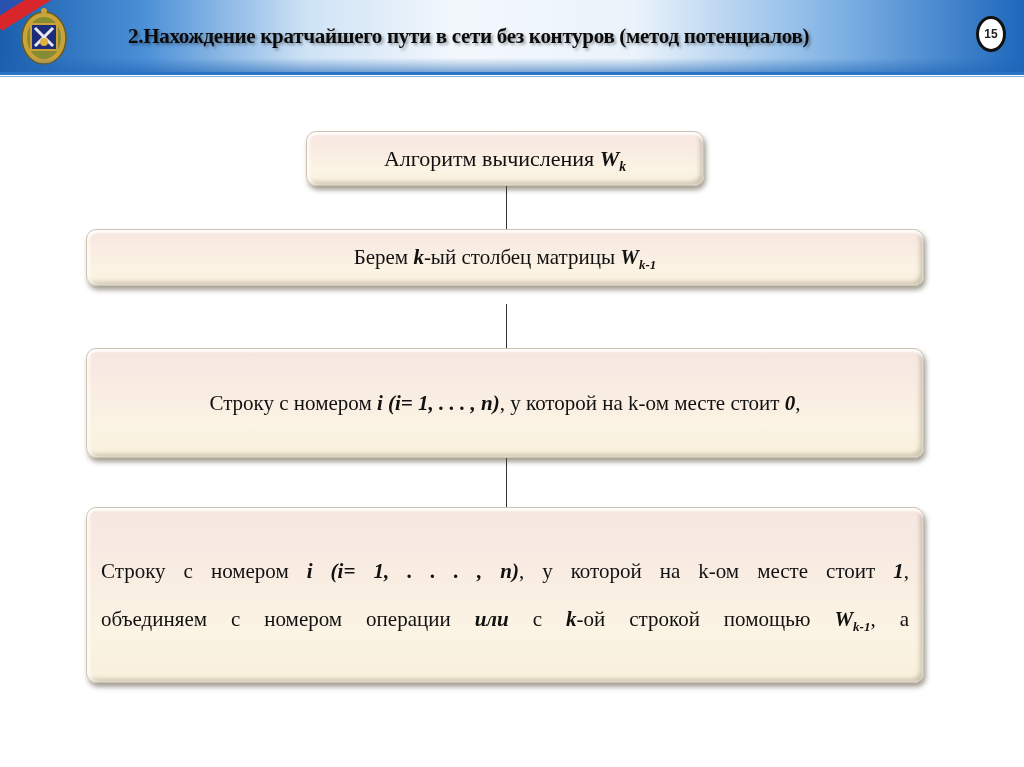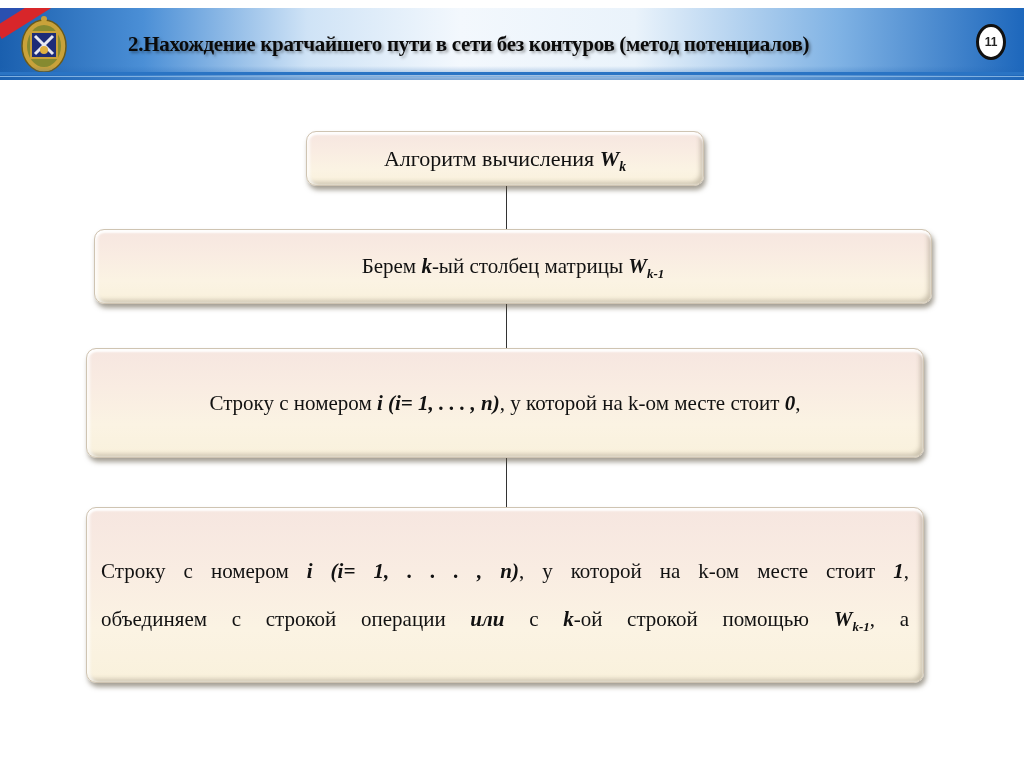--- a/index.html
+++ b/index.html
@@ -2,21 +2,21 @@
 <html><head>
 <meta charset="utf-8">
 <style>
   html, body { margin:0; padding:0; }
   body {
     width:1024px; height:767px; overflow:hidden; position:relative;
     background:#ffffff;
     font-family:"Liberation Serif", "DejaVu Serif", serif;
   }
   .header {
-    position:absolute; left:0; top:8px; width:1024px; height:72px;
+    position:absolute; left:0; top:0; width:1024px; height:72px;
     background: linear-gradient(90deg, #1a5fae 0%, #4b8fd6 14%, #cfe3f6 30%, #f3f8fd 45%, #eaf3fb 62%, #7fb2e4 82%, #1d67bc 100%);
     overflow:hidden;
   }
   .header::after {
     content:""; position:absolute; left:0; right:0; bottom:0; height:14px;
     background: linear-gradient(180deg, rgba(40,110,190,0) 0%, rgba(30,100,180,0.55) 100%);
   }
   .header-rule1 { position:absolute; left:0; top:72px; width:1024px; height:3px; background:#2a74c4; }
   .header-rule2 { position:absolute; left:0; top:76px; width:1024px; height:1px; background:#7fb0e0; }
   .flag {
@@ -51,21 +51,21 @@
       inset 0 3px 2px rgba(255,255,255,0.9),
       inset 3px 0 3px rgba(255,255,255,0.7),
       inset -3px -3px 4px rgba(150,140,120,0.45),
       2px 4px 5px rgba(90,80,60,0.55);
     border:1px solid #cfc4b2;
     color:#111;
   }
   .box .inner { position:absolute; left:0; right:0; top:0; bottom:0; display:flex; flex-direction:column; justify-content:center; }
   .centered { text-align:center; }
   .b1 { left:306px; top:131px; width:398px; height:55px; font-size:22px; }
-  .b2 { left:86px; top:229px; width:838px; height:75px; font-size:21px;margin-left:8px; }
+  .b2 { left:86px; top:229px; width:838px; height:57px; font-size:21px; }
   .b3 { left:86px; top:348px; width:838px; height:110px; font-size:21px; line-height:46px; }
   .b4 { left:86px; top:507px; width:838px; height:176px; font-size:21px; line-height:48px; }
   .b4 .inner { padding:0 14px; text-align:justify; }
   .b4 .line { display:block; text-align:justify; text-align-last:justify; }
   .b4 .line.last { text-align-last:left; }
   .connector { position:absolute; left:506px; width:1px; background:#333; }
   .bi { font-weight:bold; font-style:italic; }
   sub { font-size:0.62em; vertical-align:-0.35em; line-height:0; }
 </style>
 </head>
@@ -79,21 +79,21 @@
   </div>
   <svg class="emblem" viewBox="0 0 48 60">
     <ellipse cx="24" cy="32" rx="22" ry="26" fill="#c9a23a" stroke="#6b5a1a" stroke-width="1.5"></ellipse>
     <ellipse cx="24" cy="32" rx="17" ry="21" fill="#5a7a2a" opacity="0.6"></ellipse>
     <rect x="11" y="18" width="26" height="26" fill="#1d2c78" stroke="#c9a23a" stroke-width="2"></rect>
     <path d="M15 22 L33 40 M33 22 L15 40" stroke="#e8e8f0" stroke-width="3"></path>
     <circle cx="24" cy="36" r="4" fill="#e0b040"></circle>
     <circle cx="24" cy="5" r="3" fill="#c9a23a"></circle>
   </svg>
   <div class="title">2.Нахождение кратчайшего пути в сети без контуров (метод потенциалов)</div>
-  <div class="page-badge">11</div>
+  <div class="page-badge">15</div>
 </div>
 <div class="header-rule1"></div>
 <div class="header-rule2"></div>
 
 <div class="connector" style="top:186px;height:43px;"></div>
 <div class="connector" style="top:304px;height:44px;"></div>
 <div class="connector" style="top:458px;height:49px;"></div>
 
 <div class="box b1">
   <div class="inner centered">
@@ -118,16 +118,16 @@
     </div>
   </div>
 </div>
 
 <div class="box b4">
   <div class="inner">
     <span class="line">
       <span>Строку с номером </span><span class="bi">i</span><span class="bi"> (i= 1, . . . , n)</span><span>, у которой на k-ом месте стоит </span><span class="bi">1</span><span>,</span>
     </span>
     <span class="line">
-      <span>объединяем с строкой операции </span><span class="bi">или</span><span> с </span><span class="bi">k</span><span>-ой строкой помощью </span><span class="bi"><span>W</span><sub>k-1</sub></span><span>, а</span>
+      <span>объединяем с номером операции </span><span class="bi">или</span><span> с </span><span class="bi">k</span><span>-ой строкой помощью </span><span class="bi"><span>W</span><sub>k-1</sub></span><span>, а</span>
     </span>
   </div>
 </div>
 
 </body></html>

